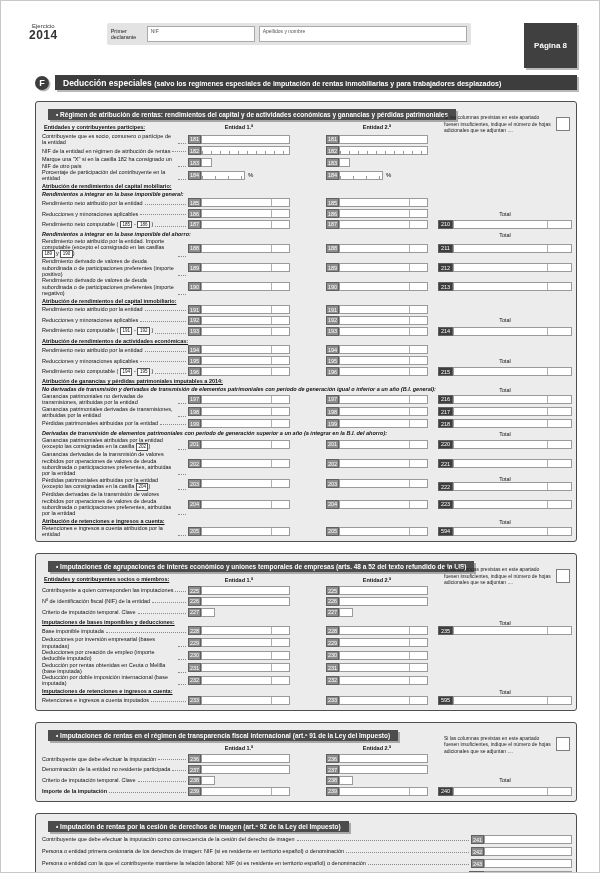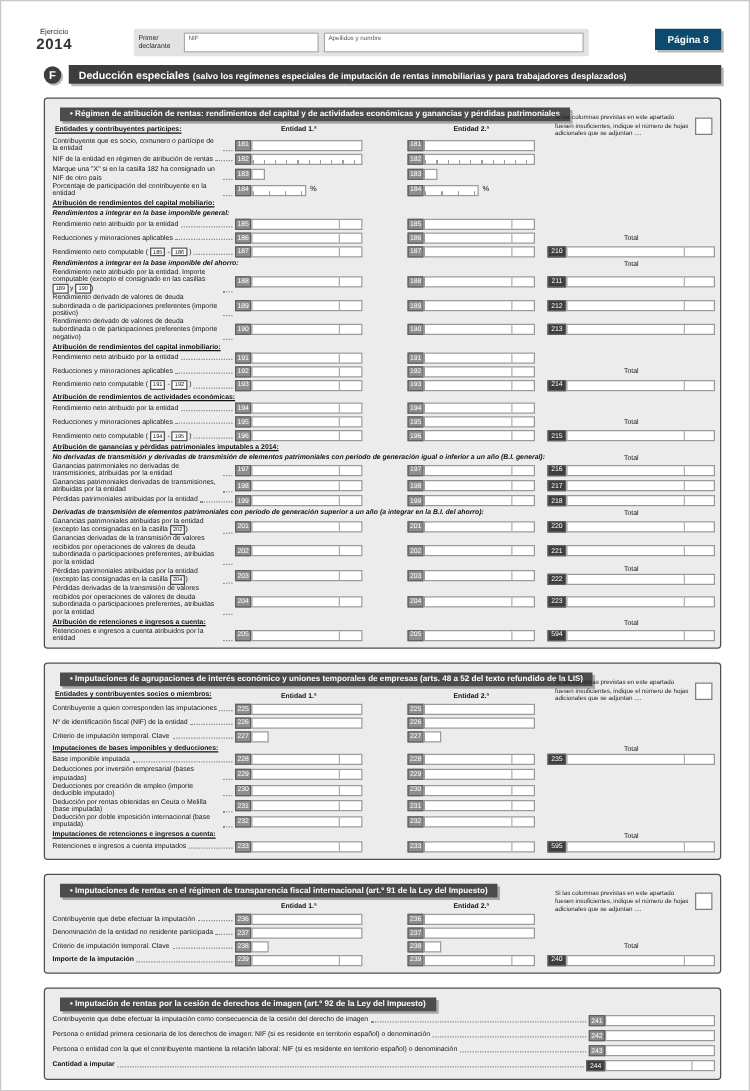--- a/index.html
+++ b/index.html
@@ -11,22 +11,22 @@
   .ejercicio{text-align:center;color:#333;margin-right:6px;line-height:1;}
   .ej-label{font-size:6px;}
   .ej-year{font-size:12px;font-weight:bold;letter-spacing:.5px;}
   .decl-strip{background:#e3e3e3;border-radius:2px;display:flex;align-items:center;
               padding:3px 4px;flex:1;gap:4px;}
   .decl-label{font-size:5.5px;width:32px;line-height:1.15;color:#222;}
   .fld{background:#fff;border:1px solid #a9a9a9;height:16px;position:relative;box-sizing:border-box;}
   .fld-label{position:absolute;top:1px;left:3px;font-size:5px;color:#555;}
   .fld.nif{width:108px;}
   .fld.ape{flex:1;}
-  .pagina{background:#0c4a6e;color:#fff;font-weight:bold;font-size:8px;
-          padding:4px 10px;margin-left:10px;box-shadow:2px 2px 0 #b9b9b9;white-space:nowrap;}
+  .pagina{background:#404040;color:#fff;font-weight:bold;font-size:8px;
+          padding:18px 10px;margin-left:10px;box-shadow:2px 2px 0 #b9b9b9;white-space:nowrap;}
   
   .fbar{display:flex;align-items:center;margin:7px 22px 0 34px;}
   .fbadge{width:14px;height:14px;border-radius:50%;background:#3d3d3d;color:#fff;
           font-weight:bold;font-size:9px;display:flex;align-items:center;justify-content:center;
           box-shadow:1.5px 1.5px 0 #b9b9b9;margin-right:6px;flex:none;}
   .ftitle{background:#3d3d3d;color:#fff;padding:2.5px 8px;flex:1;font-size:8.5px;
           font-weight:bold;box-shadow:2px 2px 0 #b9b9b9;}
   .ftitle .sub{font-size:7px;}
   
   .section{position:relative;margin:11px 22px 0 34px;border:1.5px solid #4f4f4f;

